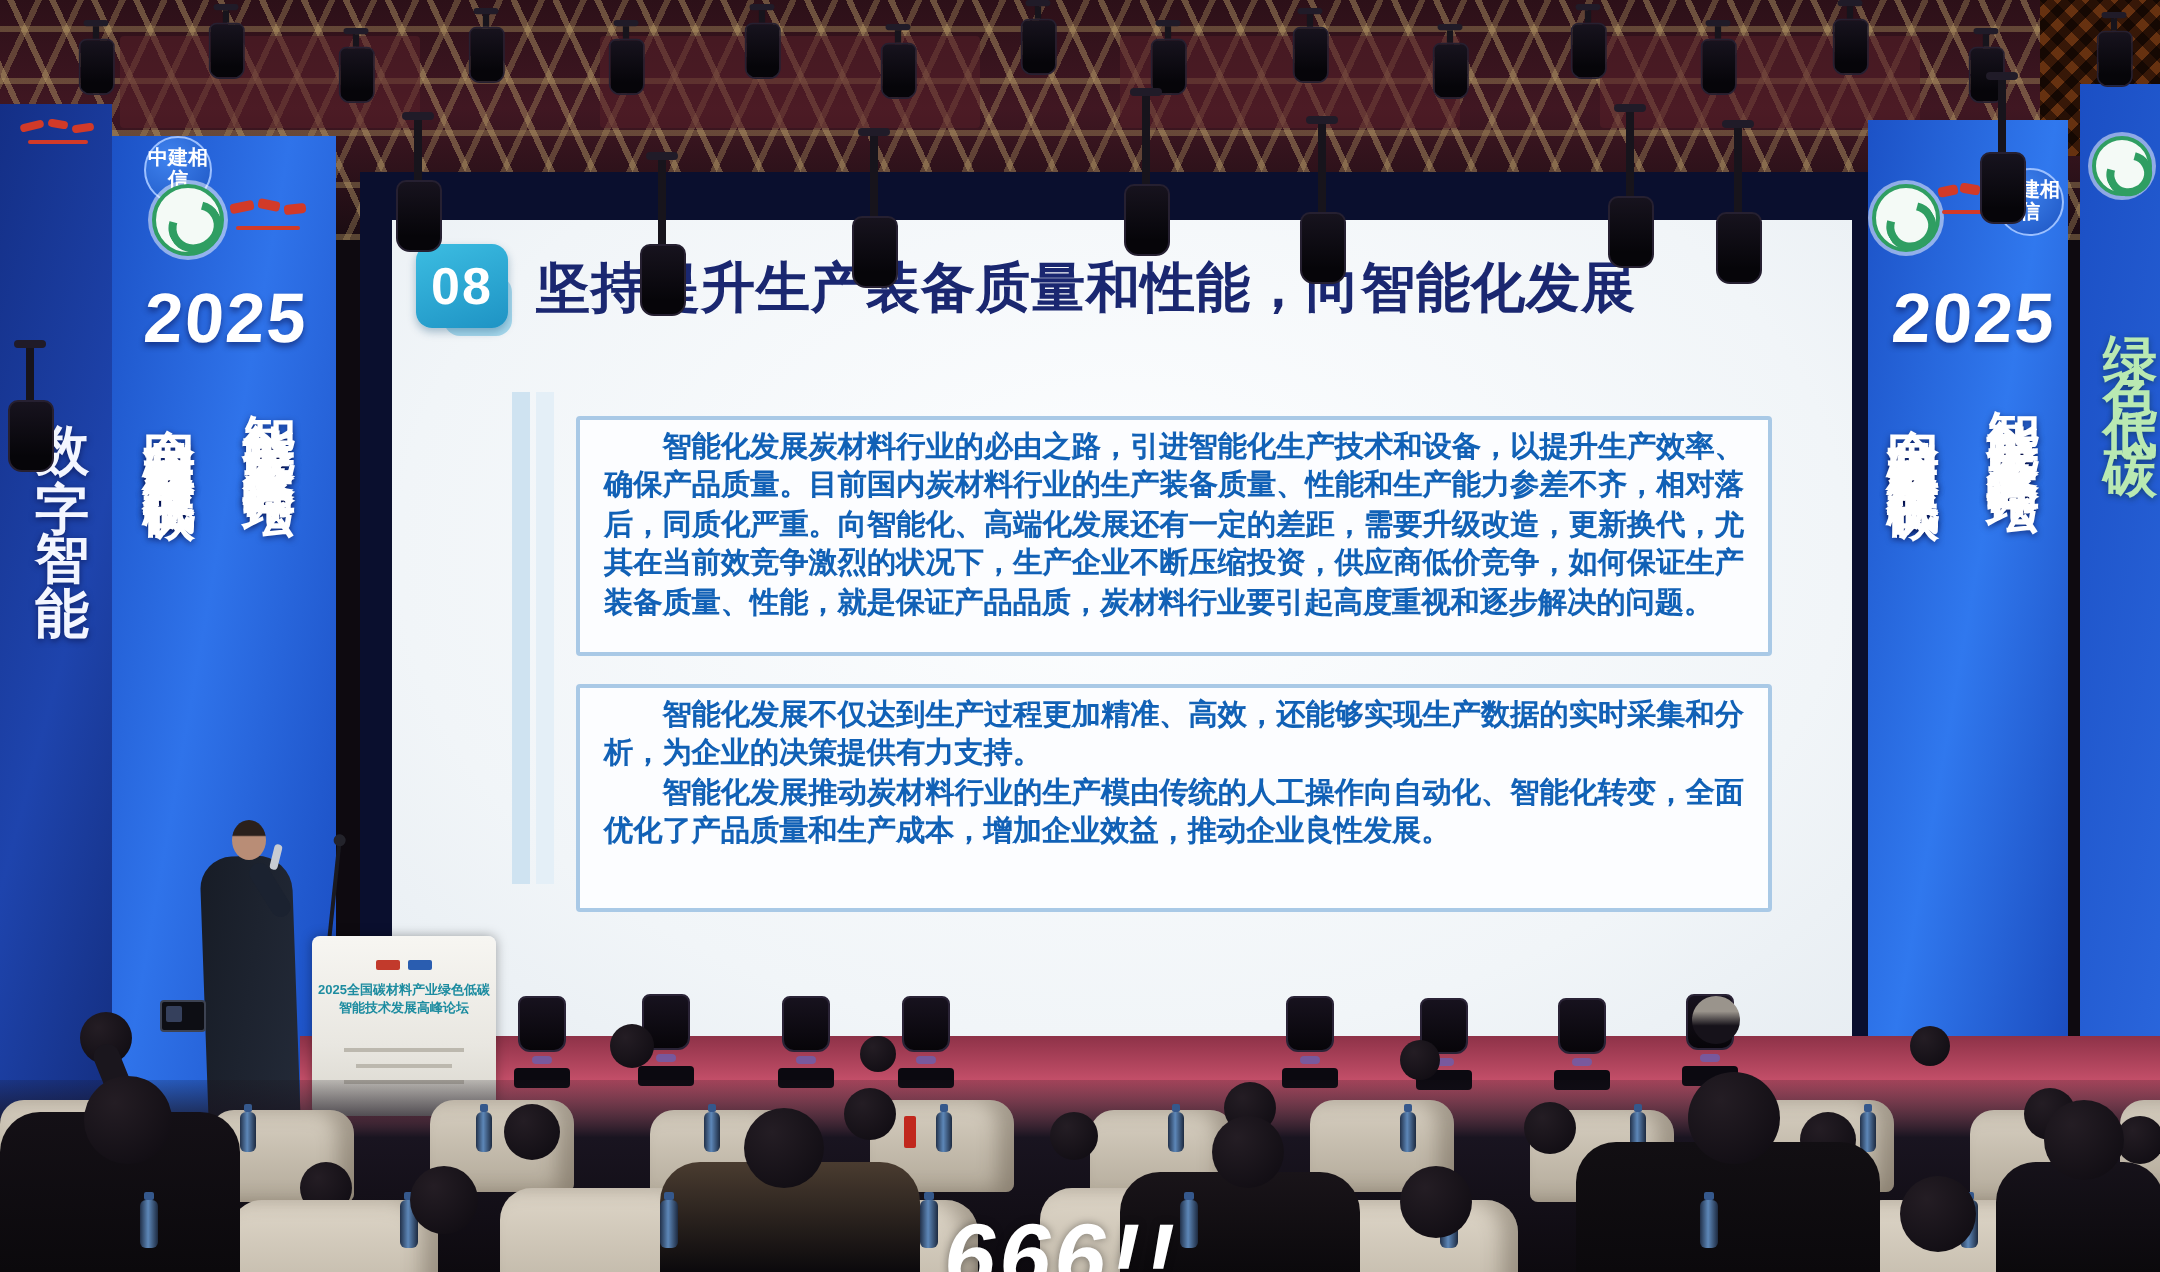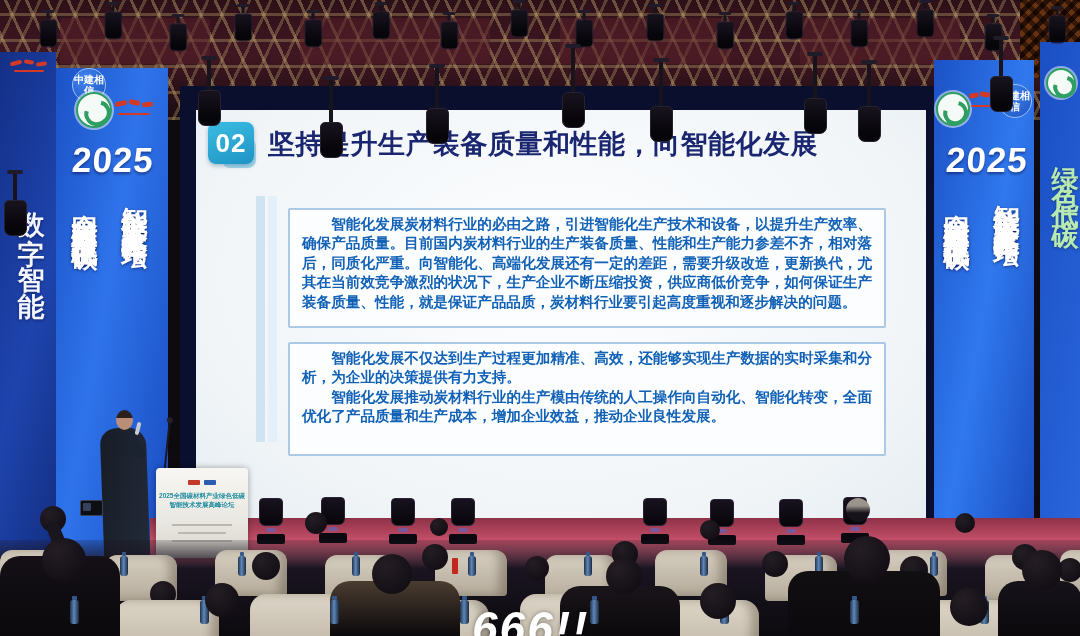--- a/index.html
+++ b/index.html
@@ -178,21 +178,21 @@
   </div>
 
   <div id="bannerD" class="banner abs">
     <div class="greenlogo abs" style="left:6px;top:26px;width:26px;height:26px;"></div>
     <div class="vtext abs">绿色低碳</div>
   </div>
 
   <div id="screen" class="abs"></div>
   <div id="slide" class="abs">
     <div id="secbox-under" class="abs"></div>
-    <div id="secbox" class="abs">02</div>
+    <div id="secbox" class="abs">08</div>
     <div id="slide-title" class="abs">坚持提升生产装备质量和性能，向智能化发展</div>
     <div class="stripe1 abs"></div>
     <div class="stripe2 abs"></div>
     <div id="tbox2" class="tbox abs">
       <p>智能化发展不仅达到生产过程更加精准、高效，还能够实现生产数据的实时采集和分析，为企业的决策提供有力支持。</p>
       <p>智能化发展推动炭材料行业的生产模由传统的人工操作向自动化、智能化转变，全面优化了产品质量和生产成本，增加企业效益，推动企业良性发展。</p>
     </div>
     <div id="tbox1" class="tbox abs">
       <p>智能化发展炭材料行业的必由之路，引进智能化生产技术和设备，以提升生产效率、确保产品质量。目前国内炭材料行业的生产装备质量、性能和生产能力参差不齐，相对落后，同质化严重。向智能化、高端化发展还有一定的差距，需要升级改造，更新换代，尤其在当前效竞争激烈的状况下，生产企业不断压缩投资，供应商低价竞争，如何保证生产装备质量、性能，就是保证产品品质，炭材料行业要引起高度重视和逐步解决的问题。</p>
     </div>

